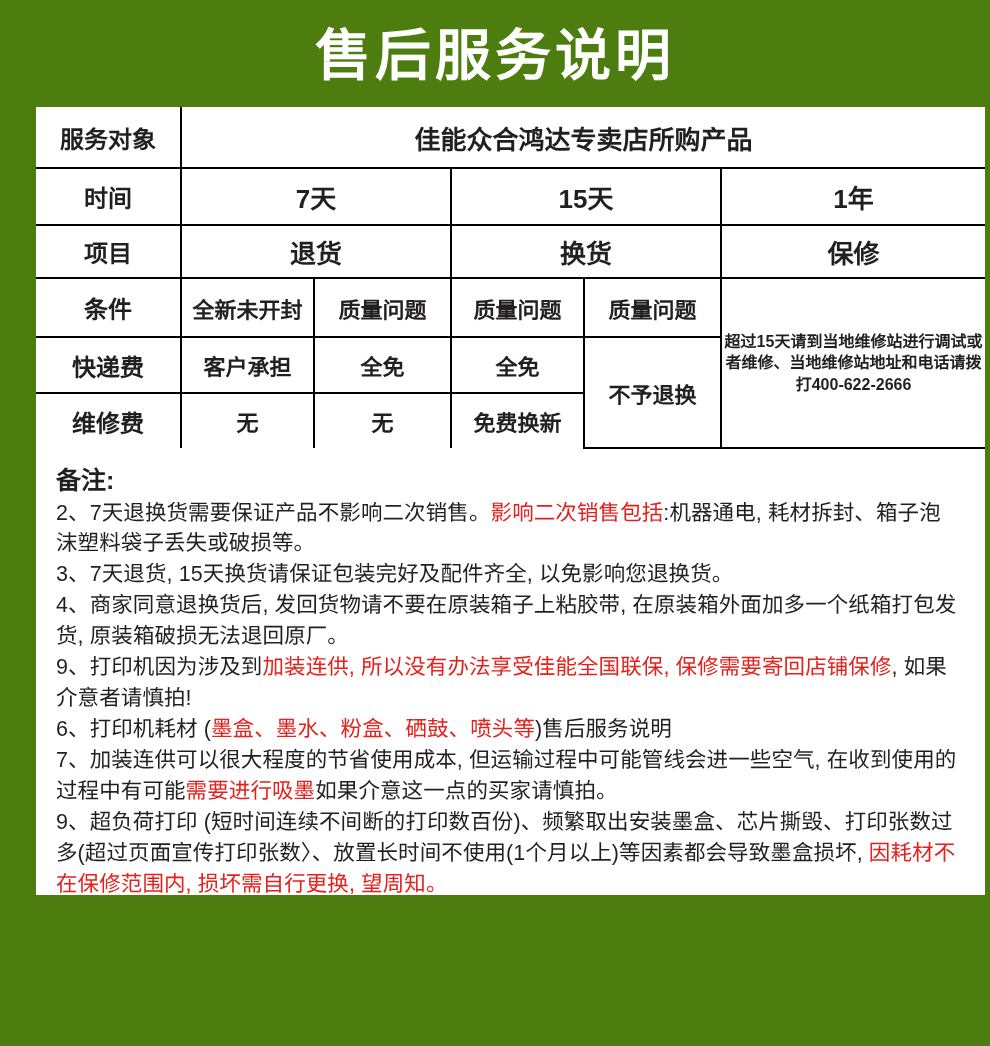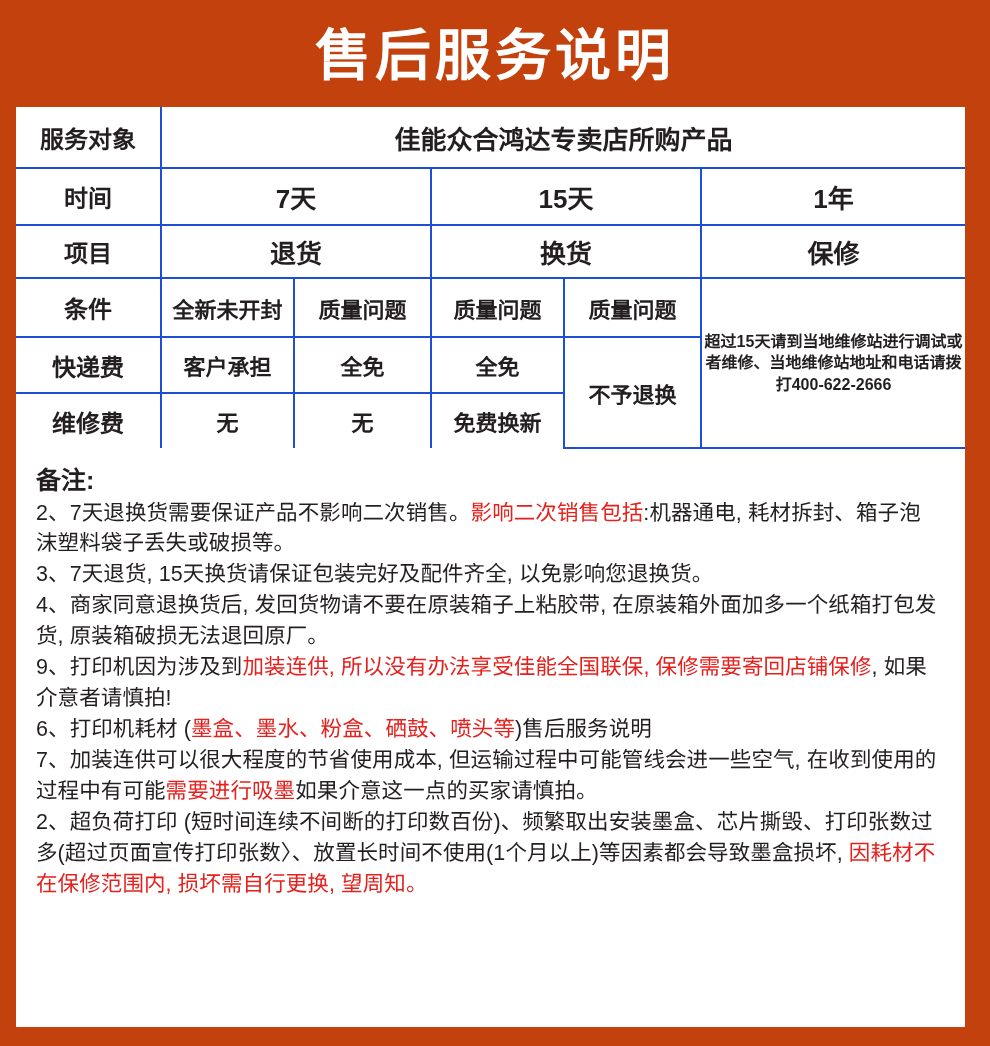--- a/index.html
+++ b/index.html
@@ -11,21 +11,21 @@
     height: 1046px;
     background: #d2282a;
     font-family: "Liberation Sans", "DejaVu Sans", sans-serif;
     overflow: hidden;
   }
 
   .page {
     position: relative;
     width: 990px;
     height: 1046px;
-    background: #c2410c;
+    background: #4d7c0f;
     box-sizing: border-box;
   }
 
   
   .title-bar {
     height: 107px;
     display: flex;
     align-items: center;
     justify-content: center;
   }
@@ -34,36 +34,36 @@
     font-size: 56px;
     font-weight: bold;
     letter-spacing: 4px;
     line-height: 1;
     margin-top: 4px;
   }
 
   
   .card {
     position: absolute;
-    left: 16px;
+    left: 36px;
     top: 107px;
     width: 949px;
-    height: 920px;
+    height: 788px;
     background: #ffffff;
     box-sizing: border-box;
   }
 
   
   table.svc {
     width: 949px;
     border-collapse: collapse;
     table-layout: fixed;
   }
   table.svc td {
-    border: 2px solid #1d4ed8;
+    border: 2px solid #000000;
     text-align: center;
     vertical-align: middle;
     color: #231f20;
     font-weight: bold;
     padding: 0;
   }
   
   table.svc tr:first-child td { border-top: none; }
   table.svc tr:last-child td { border-bottom: none; }
   table.svc td:first-child { border-left: none; }
@@ -177,18 +177,18 @@
 
     <div class="notes">
       <div class="notes-title">备注:</div>
       <div id="notes-list">
           <div class="note-line"><span>2、7天退换货需要保证产品不影响二次销售。</span><span class="hl">影响二次销售包括</span><span>:机器通电, 耗材拆封、箱子泡沫塑料袋子丢失或破损等。</span></div>
           <div class="note-line"><span>3、7天退货, 15天换货请保证包装完好及配件齐全, 以免影响您退换货。</span></div>
           <div class="note-line"><span>4、商家同意退换货后, 发回货物请不要在原装箱子上粘胶带, 在原装箱外面加多一个纸箱打包发货, 原装箱破损无法退回原厂。</span></div>
           <div class="note-line"><span>9、打印机因为涉及到</span><span class="hl">加装连供, 所以没有办法享受佳能全国联保, 保修需要寄回店铺保修</span><span>, 如果介意者请慎拍!</span></div>
           <div class="note-line"><span>6、打印机耗材 (</span><span class="hl">墨盒、墨水、粉盒、硒鼓、喷头等</span><span>)售后服务说明</span></div>
           <div class="note-line"><span>7、加装连供可以很大程度的节省使用成本, 但运输过程中可能管线会进一些空气, 在收到使用的过程中有可能</span><span class="hl">需要进行吸墨</span><span>如果介意这一点的买家请慎拍。</span></div>
-          <div class="note-line"><span>2、超负荷打印 (短时间连续不间断的打印数百份)、频繁取出安装墨盒、芯片撕毁、打印张数过多(超过页面宣传打印张数〉、放置长时间不使用(1个月以上)等因素都会导致墨盒损坏, </span><span class="hl">因耗材不在保修范围内, 损坏需自行更换, 望周知。</span></div>
+          <div class="note-line"><span>9、超负荷打印 (短时间连续不间断的打印数百份)、频繁取出安装墨盒、芯片撕毁、打印张数过多(超过页面宣传打印张数〉、放置长时间不使用(1个月以上)等因素都会导致墨盒损坏, </span><span class="hl">因耗材不在保修范围内, 损坏需自行更换, 望周知。</span></div>
         </div>
     </div>
 
   </div>
 </div>
 
 </body></html>

